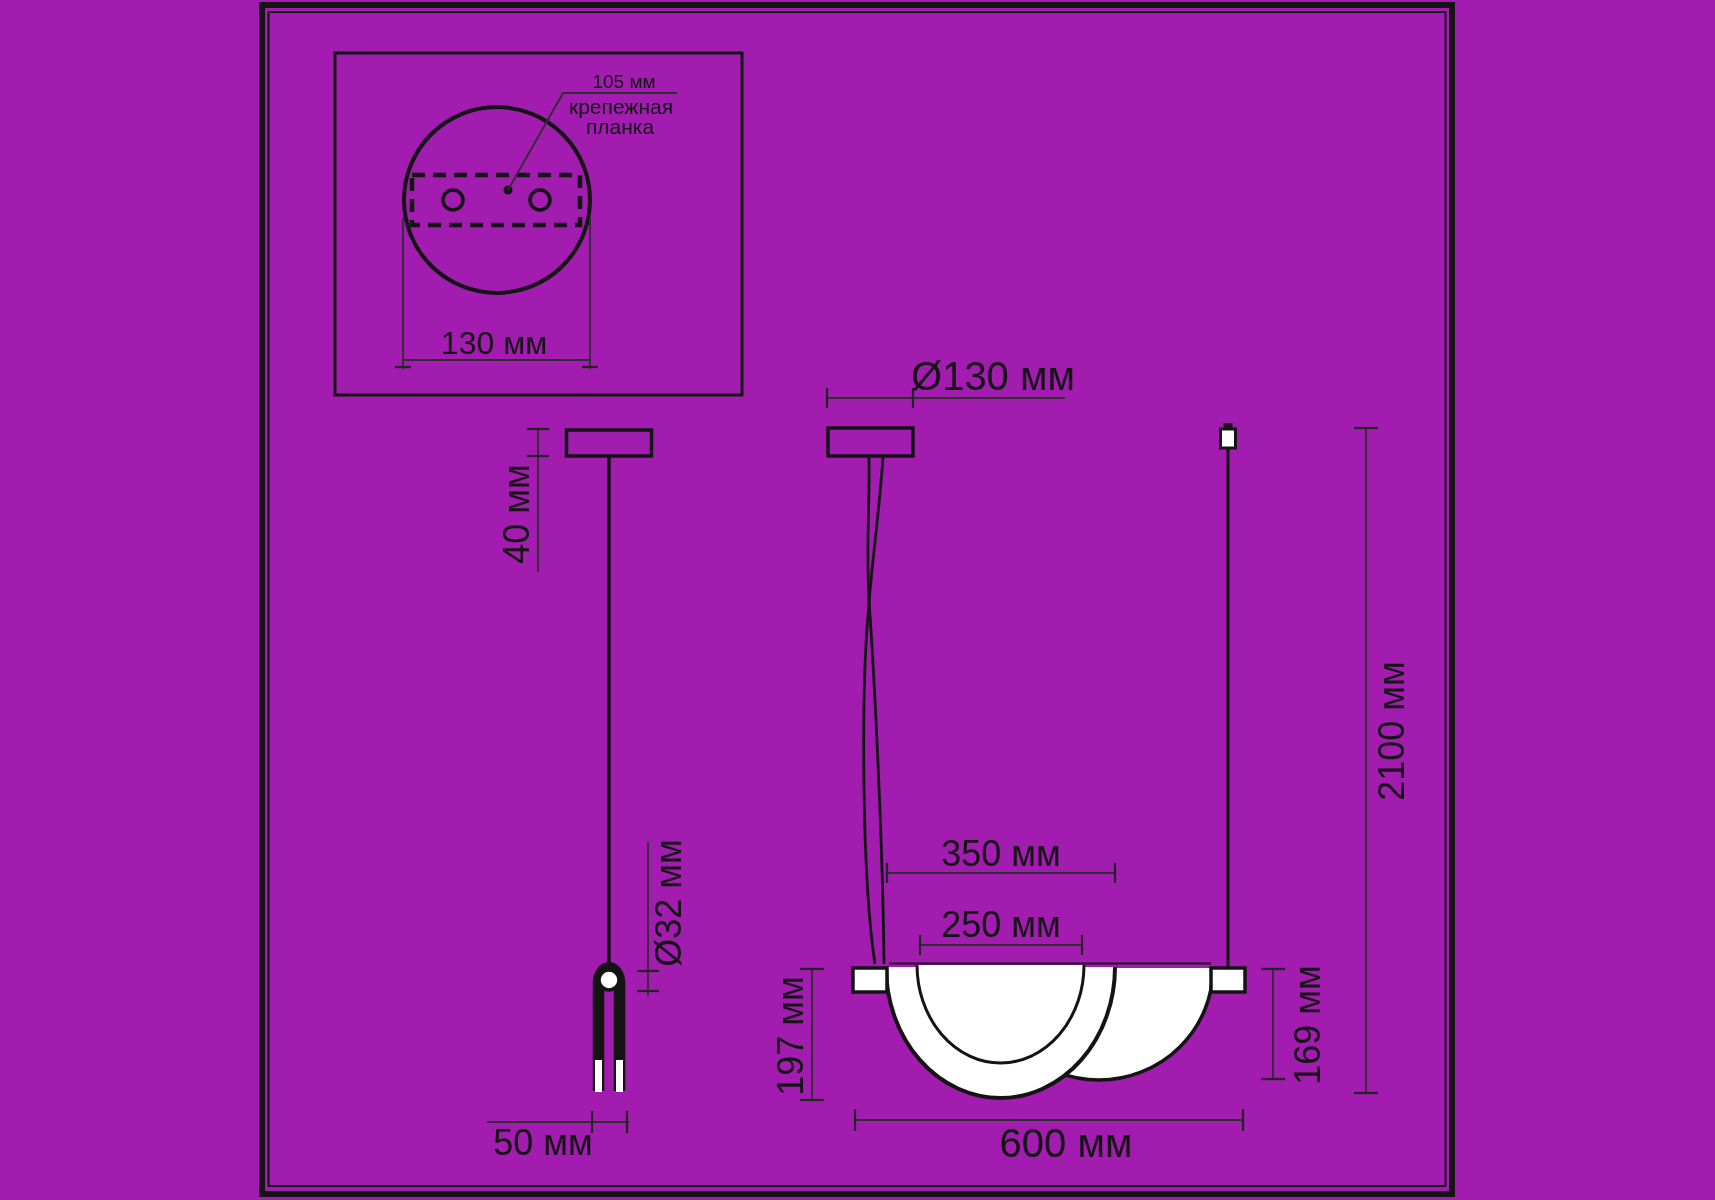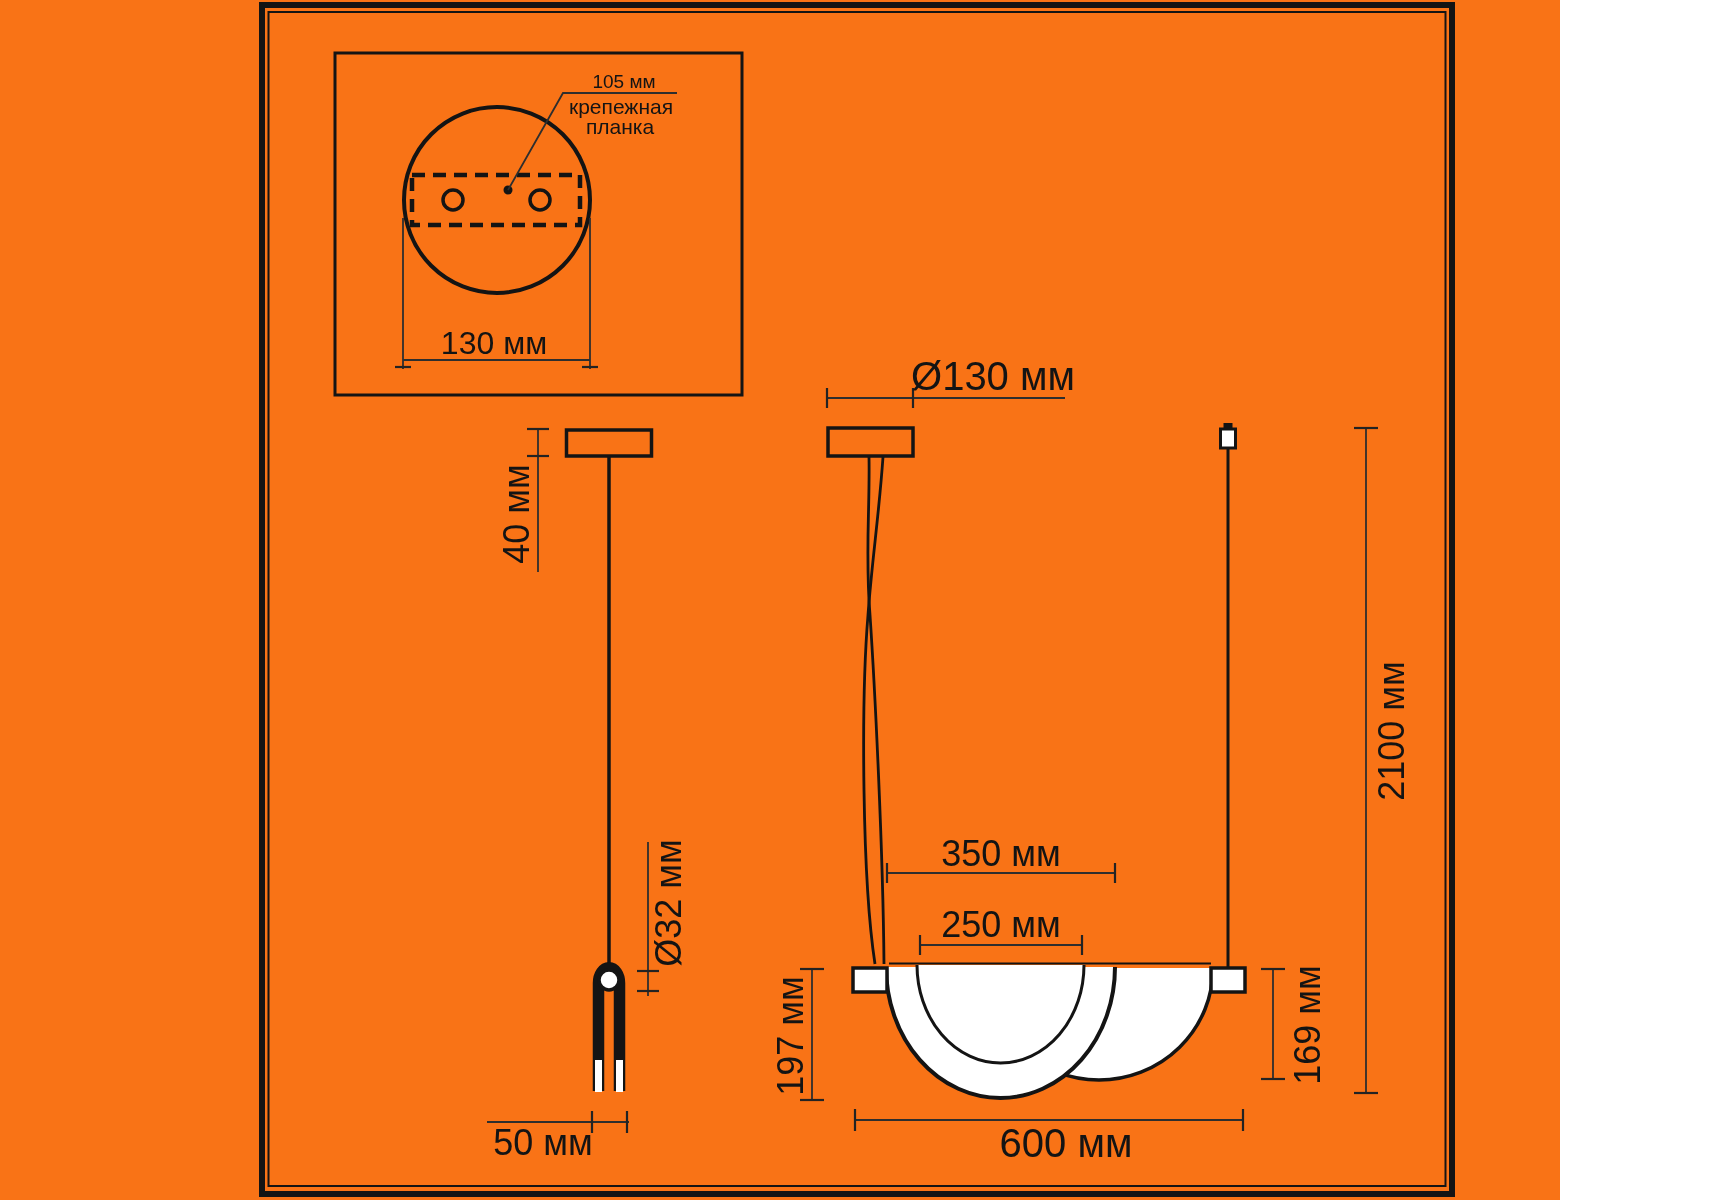--- a/index.html
+++ b/index.html
@@ -1,16 +1,16 @@
 <!DOCTYPE html>
 <html><head>
 <meta charset="utf-8">
 <style>
   html,body{margin:0;padding:0;background:#ffffff;}
-  .canvas{position:relative;width:1560px;height:1200px;background:#f97316;overflow:hidden;}
+  .canvas{position:relative;width:1715px;height:1200px;background:#a21caf;overflow:hidden;}
   svg{display:block;}
   text{font-family:"Liberation Sans", sans-serif;fill:#141414;}
   .t19{font-size:19px;}
   .t21{font-size:21px;}
   .t32{font-size:32px;}
   .t36{font-size:36px;}
   .t40{font-size:40px;}
   .anchor-mid{text-anchor:middle;}
   .ln{stroke:#141414;fill:none;}
   .w35{stroke-width:3.5;}

